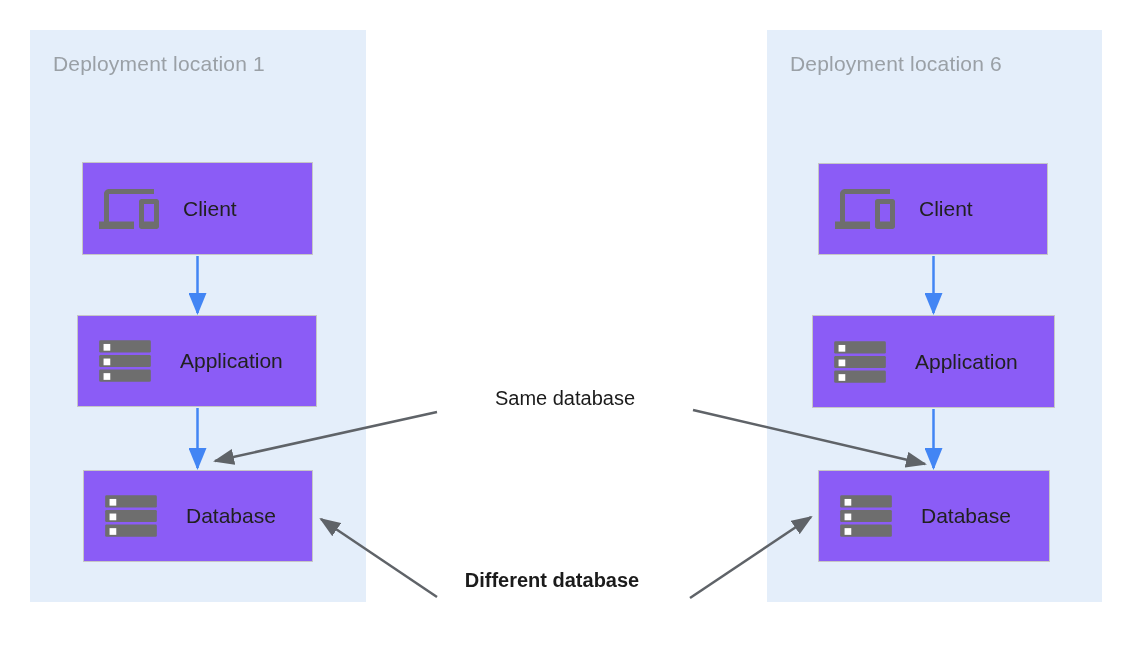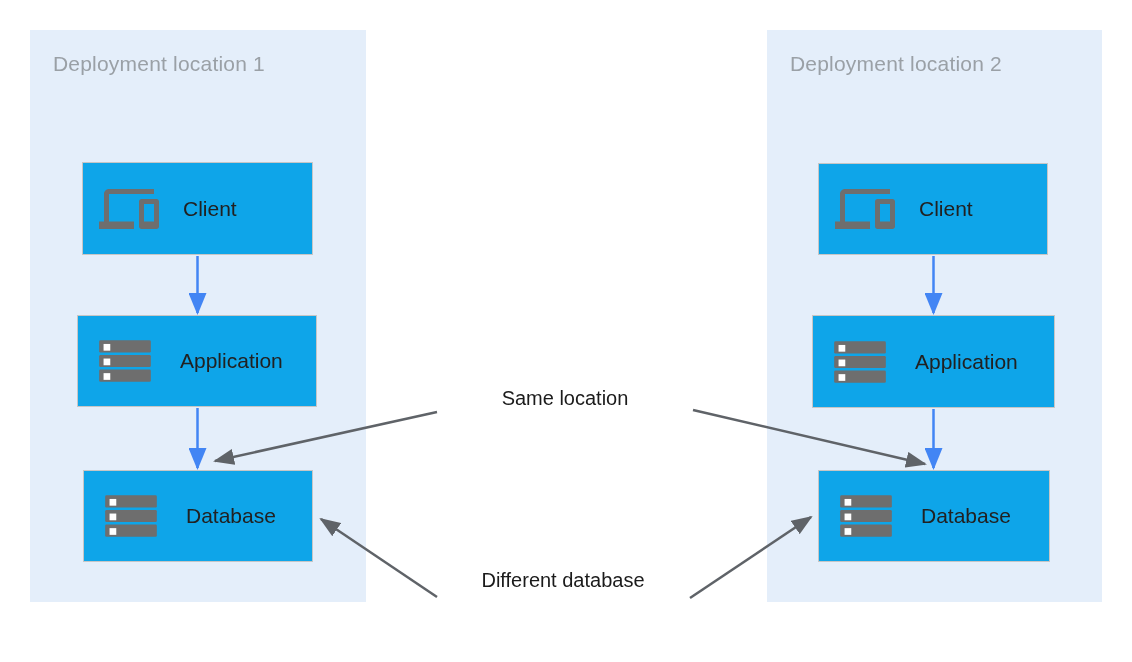--- a/index.html
+++ b/index.html
@@ -25,21 +25,21 @@
     position: absolute;
     left: 23px;
     top: 22px;
     font-size: 21px;
     color: #9aa0a6;
     letter-spacing: 0.2px;
     white-space: nowrap;
   }
   .node {
     position: absolute;
-    background: #0ea5e9;
+    background: #8b5cf6;
     border: 1px solid #c6c6c6;
     box-sizing: border-box;
     display: flex;
     align-items: center;
     padding-left: 16px;
     gap: 24px;
   }
   .node .icon {
     display: flex;
     align-items: center;
@@ -68,33 +68,33 @@
   }
   .annotation {
     position: absolute;
     width: 240px;
     text-align: center;
     font-size: 20px;
     line-height: 27px;
     color: #1b1b1b;
   }
   .ann-same { left: 445px; top: 385px; }
-  .ann-diff { left: 443px; top: 567px; }
+  .ann-diff { left: 432px; top: 567px; font-weight: bold; }
 </style>
 </head>
 <body>
 
 <div class="stage">
 
   <div class="panel panel-left">
     <div class="panel-title">Deployment location 1</div>
   </div>
 
   <div class="panel panel-right">
-    <div class="panel-title">Deployment location 2</div>
+    <div class="panel-title">Deployment location 6</div>
   </div>
 
   <div class="node n-l-client">
     <span class="icon">
       <svg width="60" height="60" viewBox="0 0 24 24" fill="#6e6e6e" aria-hidden="true">
         <path d="M4 6h18V4H4c-1.1 0-2 .9-2 2v11H0v3h14v-3H4V6zm19 2h-6c-.55 0-1 .45-1 1v10c0 .55.45 1 1 1h6c.55 0 1-.45 1-1V9c0-.55-.45-1-1-1zm-1 9h-4v-7h4v7z"></path>
       </svg>
     </span>
     <span class="label">Client</span>
   </div>
@@ -197,20 +197,20 @@
     <line x1="933.5" y1="409" x2="933.5" y2="468" stroke="#4285f4" stroke-width="2.5" marker-end="url(#blueHead)"></line>
 
     <line x1="437" y1="412" x2="215" y2="461" stroke="#5f6368" stroke-width="2.5" marker-end="url(#grayHead)"></line>
     <line x1="693" y1="410" x2="925" y2="464" stroke="#5f6368" stroke-width="2.5" marker-end="url(#grayHead)"></line>
 
     <line x1="437" y1="597" x2="321" y2="519" stroke="#5f6368" stroke-width="2.5" marker-end="url(#grayHead)"></line>
     <line x1="690" y1="598" x2="811" y2="517" stroke="#5f6368" stroke-width="2.5" marker-end="url(#grayHead)"></line>
   </svg>
 
   <div class="annotation ann-same">
-    <div>Same location</div>
+    <div>Same database</div>
   </div>
 
   <div class="annotation ann-diff">
     <div>Different database</div>
   </div>
 
 </div>
 
 </body></html>

